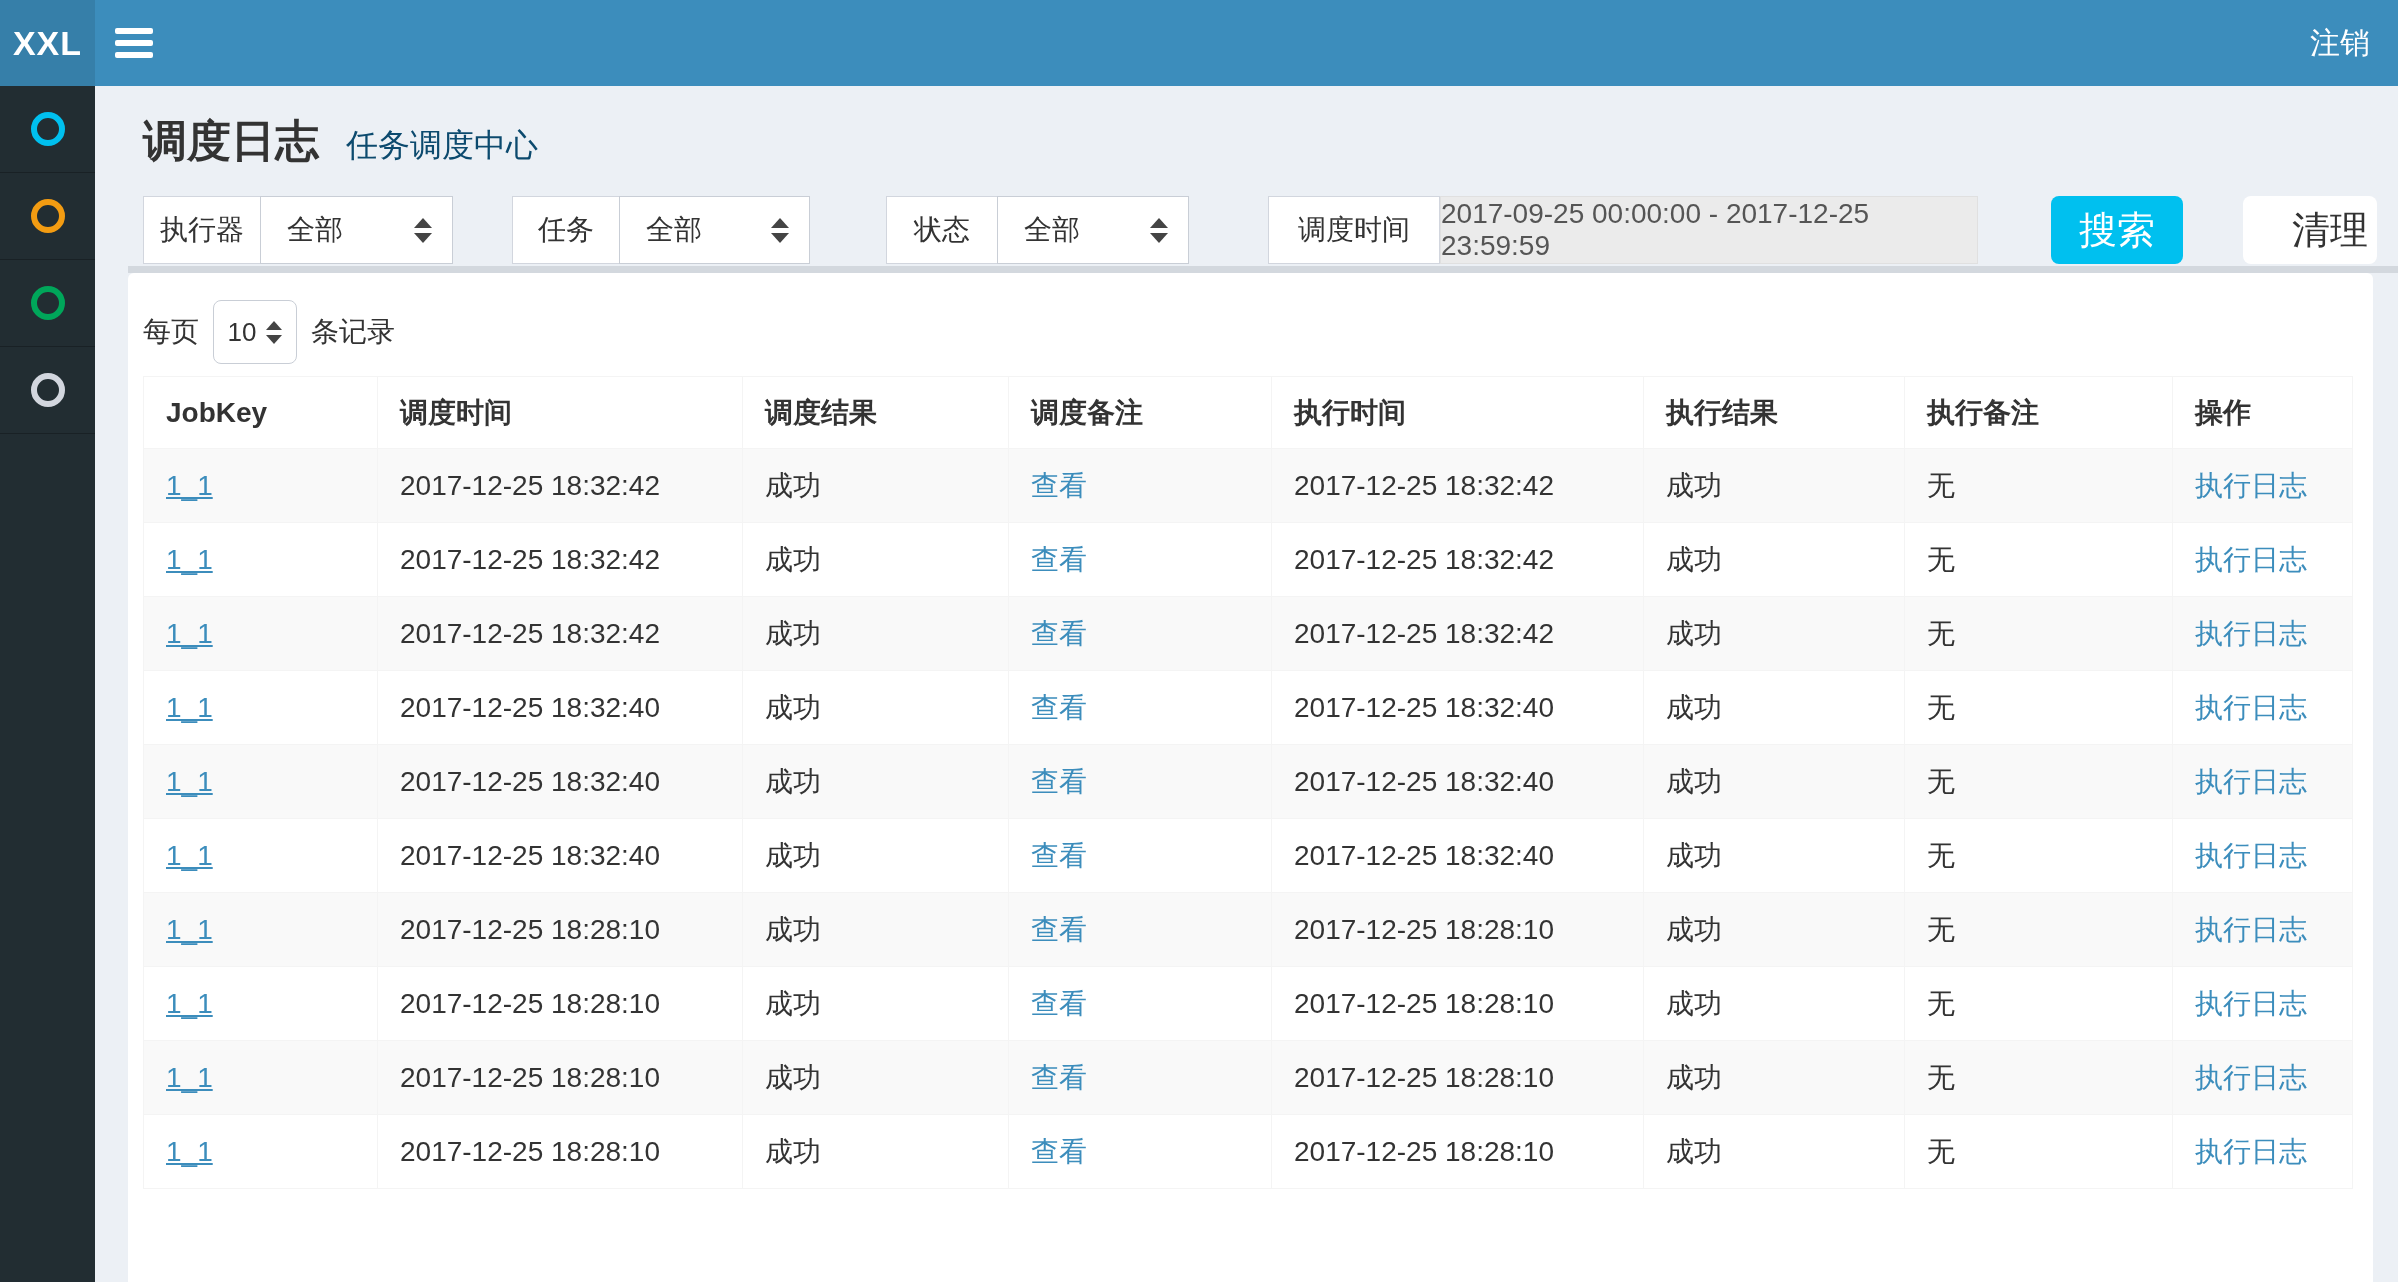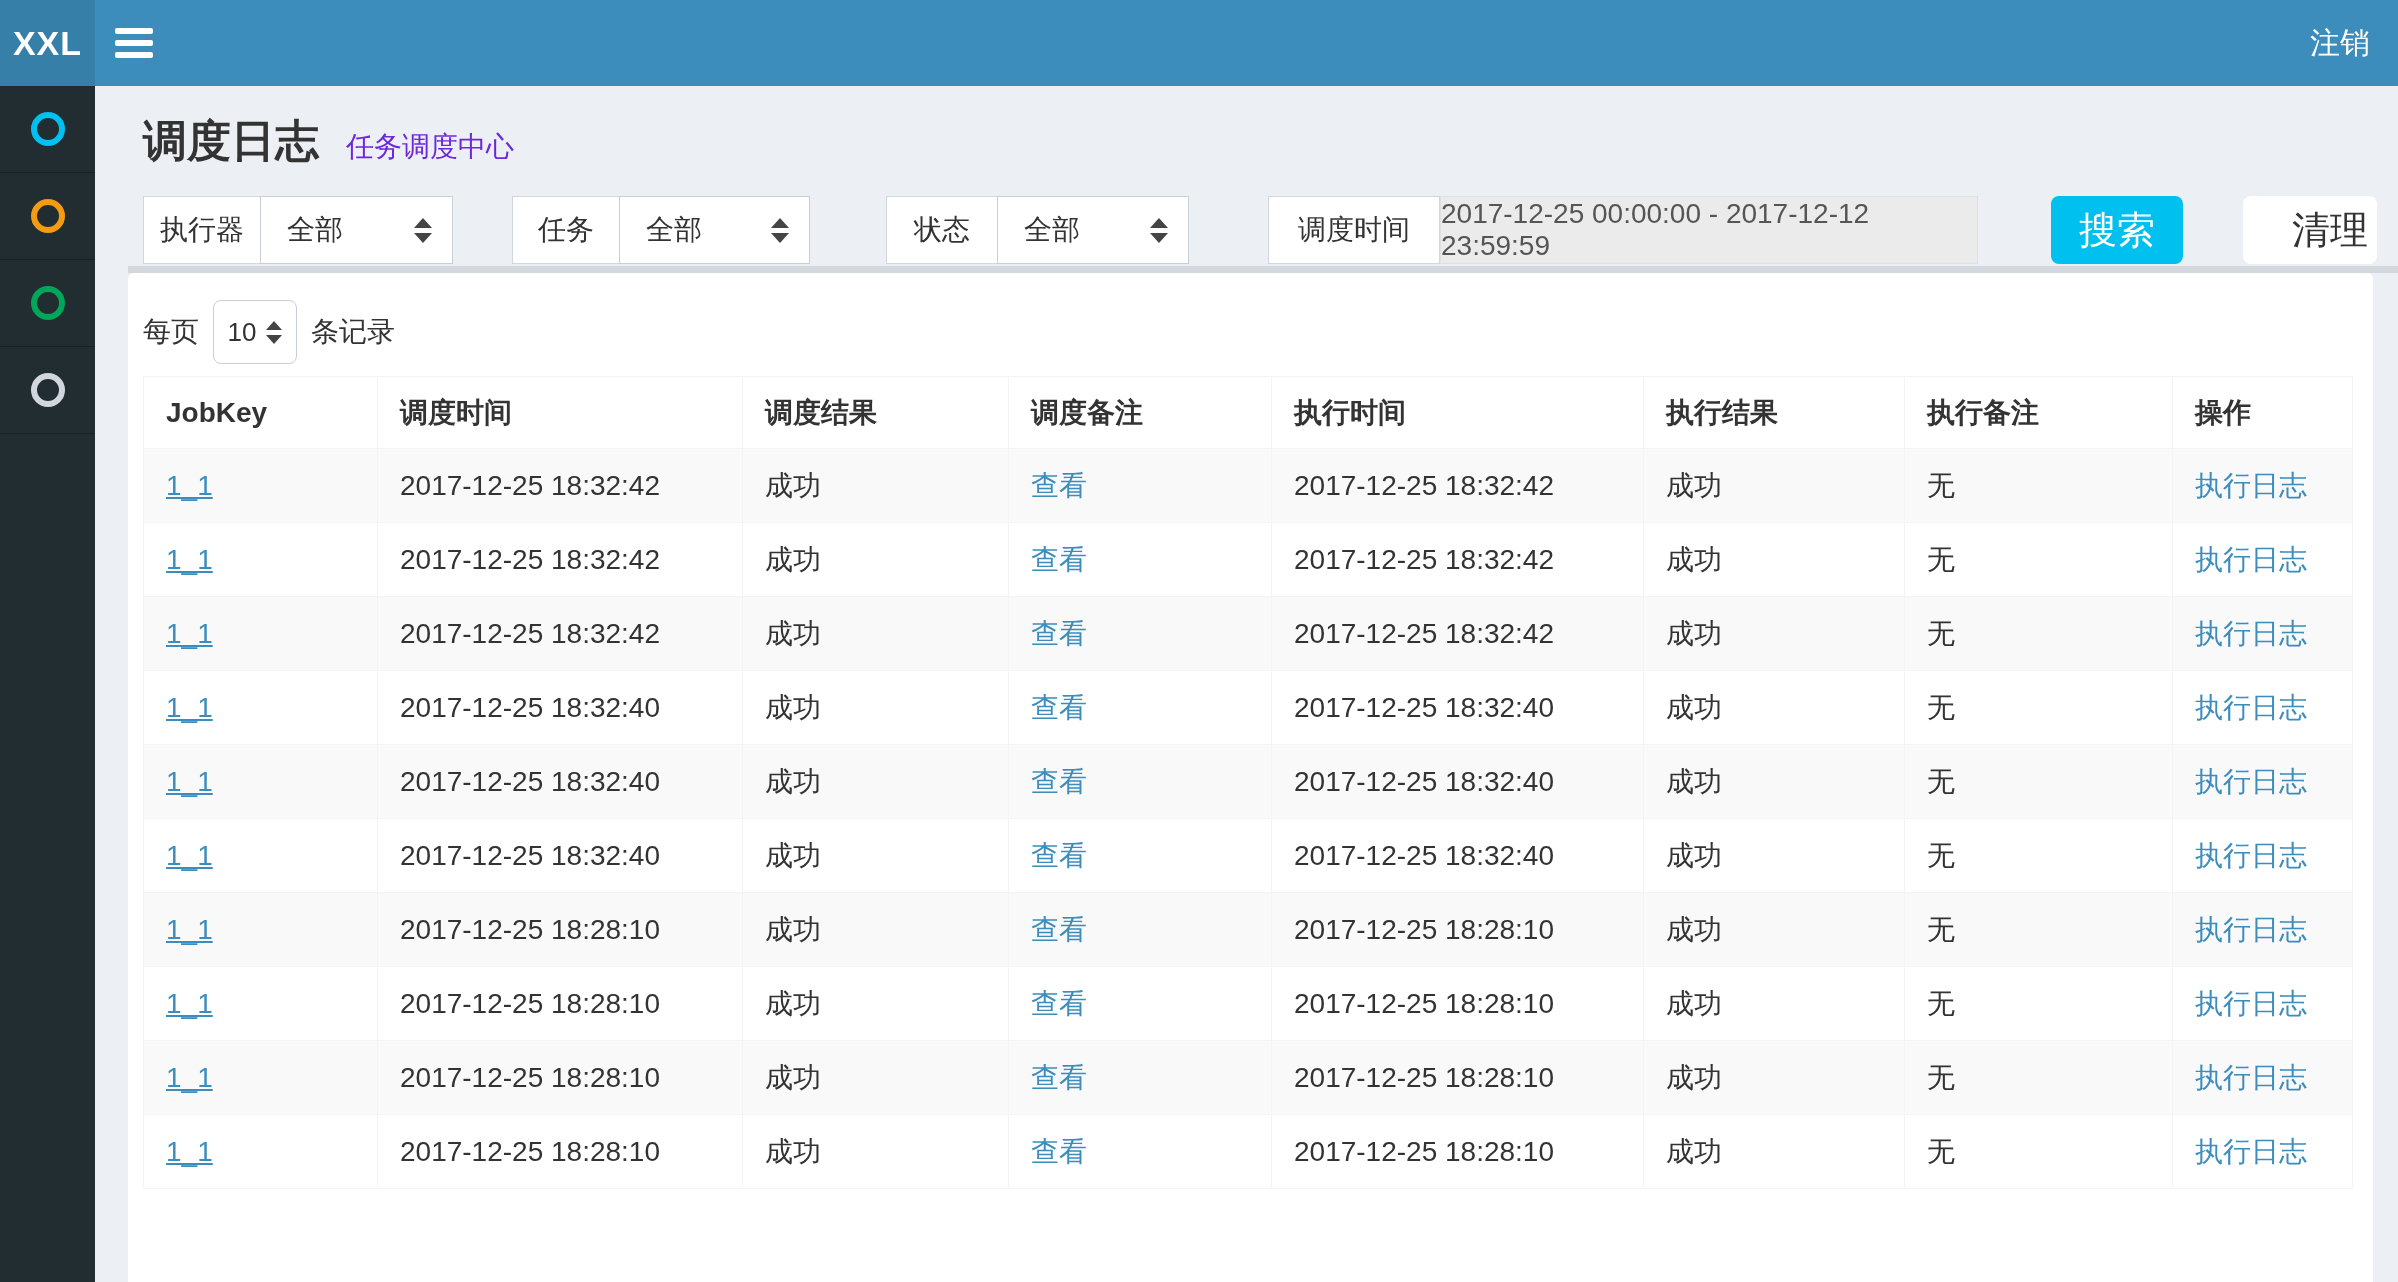--- a/index.html
+++ b/index.html
@@ -23,21 +23,21 @@
   
   .sidebar { position:absolute; top:86px; left:0; width:95px; height:1196px; background:var(--sidebar,#222d32); }
   .side-item { width:95px; height:87px; display:flex; align-items:center; justify-content:center; border-bottom:1px solid rgba(0,0,0,0.25); cursor:pointer; }
   .circle-icon { width:34px; height:34px; border-radius:50%; border:6px solid #fff; display:block; }
 
   
   .content { position:absolute; top:86px; left:95px; width:2303px; height:1196px; }
 
   .page-header { padding:26px 0 0 48px; display:flex; align-items:baseline; gap:27px; }
   .page-title { font-size:44px; font-weight:bold; color:#333; }
-  .page-subtitle { font-size:28px; color:#6d28d9; }
+  .page-subtitle { font-size:32px; color:#0c4a6e; }
 
   
   .filters { position:absolute; top:110px; left:48px; height:68px; display:flex; align-items:stretch; }
   .addon { background:#fff; border:1px solid #d2d6de; display:flex; align-items:center; justify-content:center; color:#333; }
   .sel { background:#fff; border:1px solid #c9ced6; border-radius:0; margin-left:-1px; display:flex; align-items:center; padding:0 20px 0 26px; cursor:pointer; position:relative; }
   .sel .sel-val { flex:1; color:#333; }
   .stepper { display:flex; flex-direction:column; gap:5px; align-items:center; }
   .stepper .up { width:0; height:0; border-left:9px solid transparent; border-right:9px solid transparent; border-bottom:10px solid #444; }
   .stepper .dn { width:0; height:0; border-left:9px solid transparent; border-right:9px solid transparent; border-top:10px solid #444; }
   .range-input { background:#ebebeb; border:1px solid #e0e0e0; color:#555; display:flex; align-items:center; justify-content:center; cursor:pointer; }
@@ -120,21 +120,21 @@
     <div class="addon" style="width:112px;margin-left:76px">状态</div>
     <div class="sel" style="width:192px">
       <span class="sel-val">全部</span>
       <span class="stepper">
           <span class="up"></span>
           <span class="dn"></span>
         </span>
     </div>
 
     <div class="addon" style="width:172px;margin-left:79px">调度时间</div>
-    <div class="range-input" style="width:538px">2017-12-25 00:00:00 - 2017-12-12 23:59:59</div>
+    <div class="range-input" style="width:538px">2017-09-25 00:00:00 - 2017-12-25 23:59:59</div>
 
     <button class="btn btn-search" style="width:132px;margin-left:73px">搜索</button>
     <button class="btn btn-clear" style="width:134px;margin-left:60px">清理</button>
   </div>
 
   <div class="filter-divider"></div>
 
   <div class="panel">
 
     <div class="pagesize-row">

